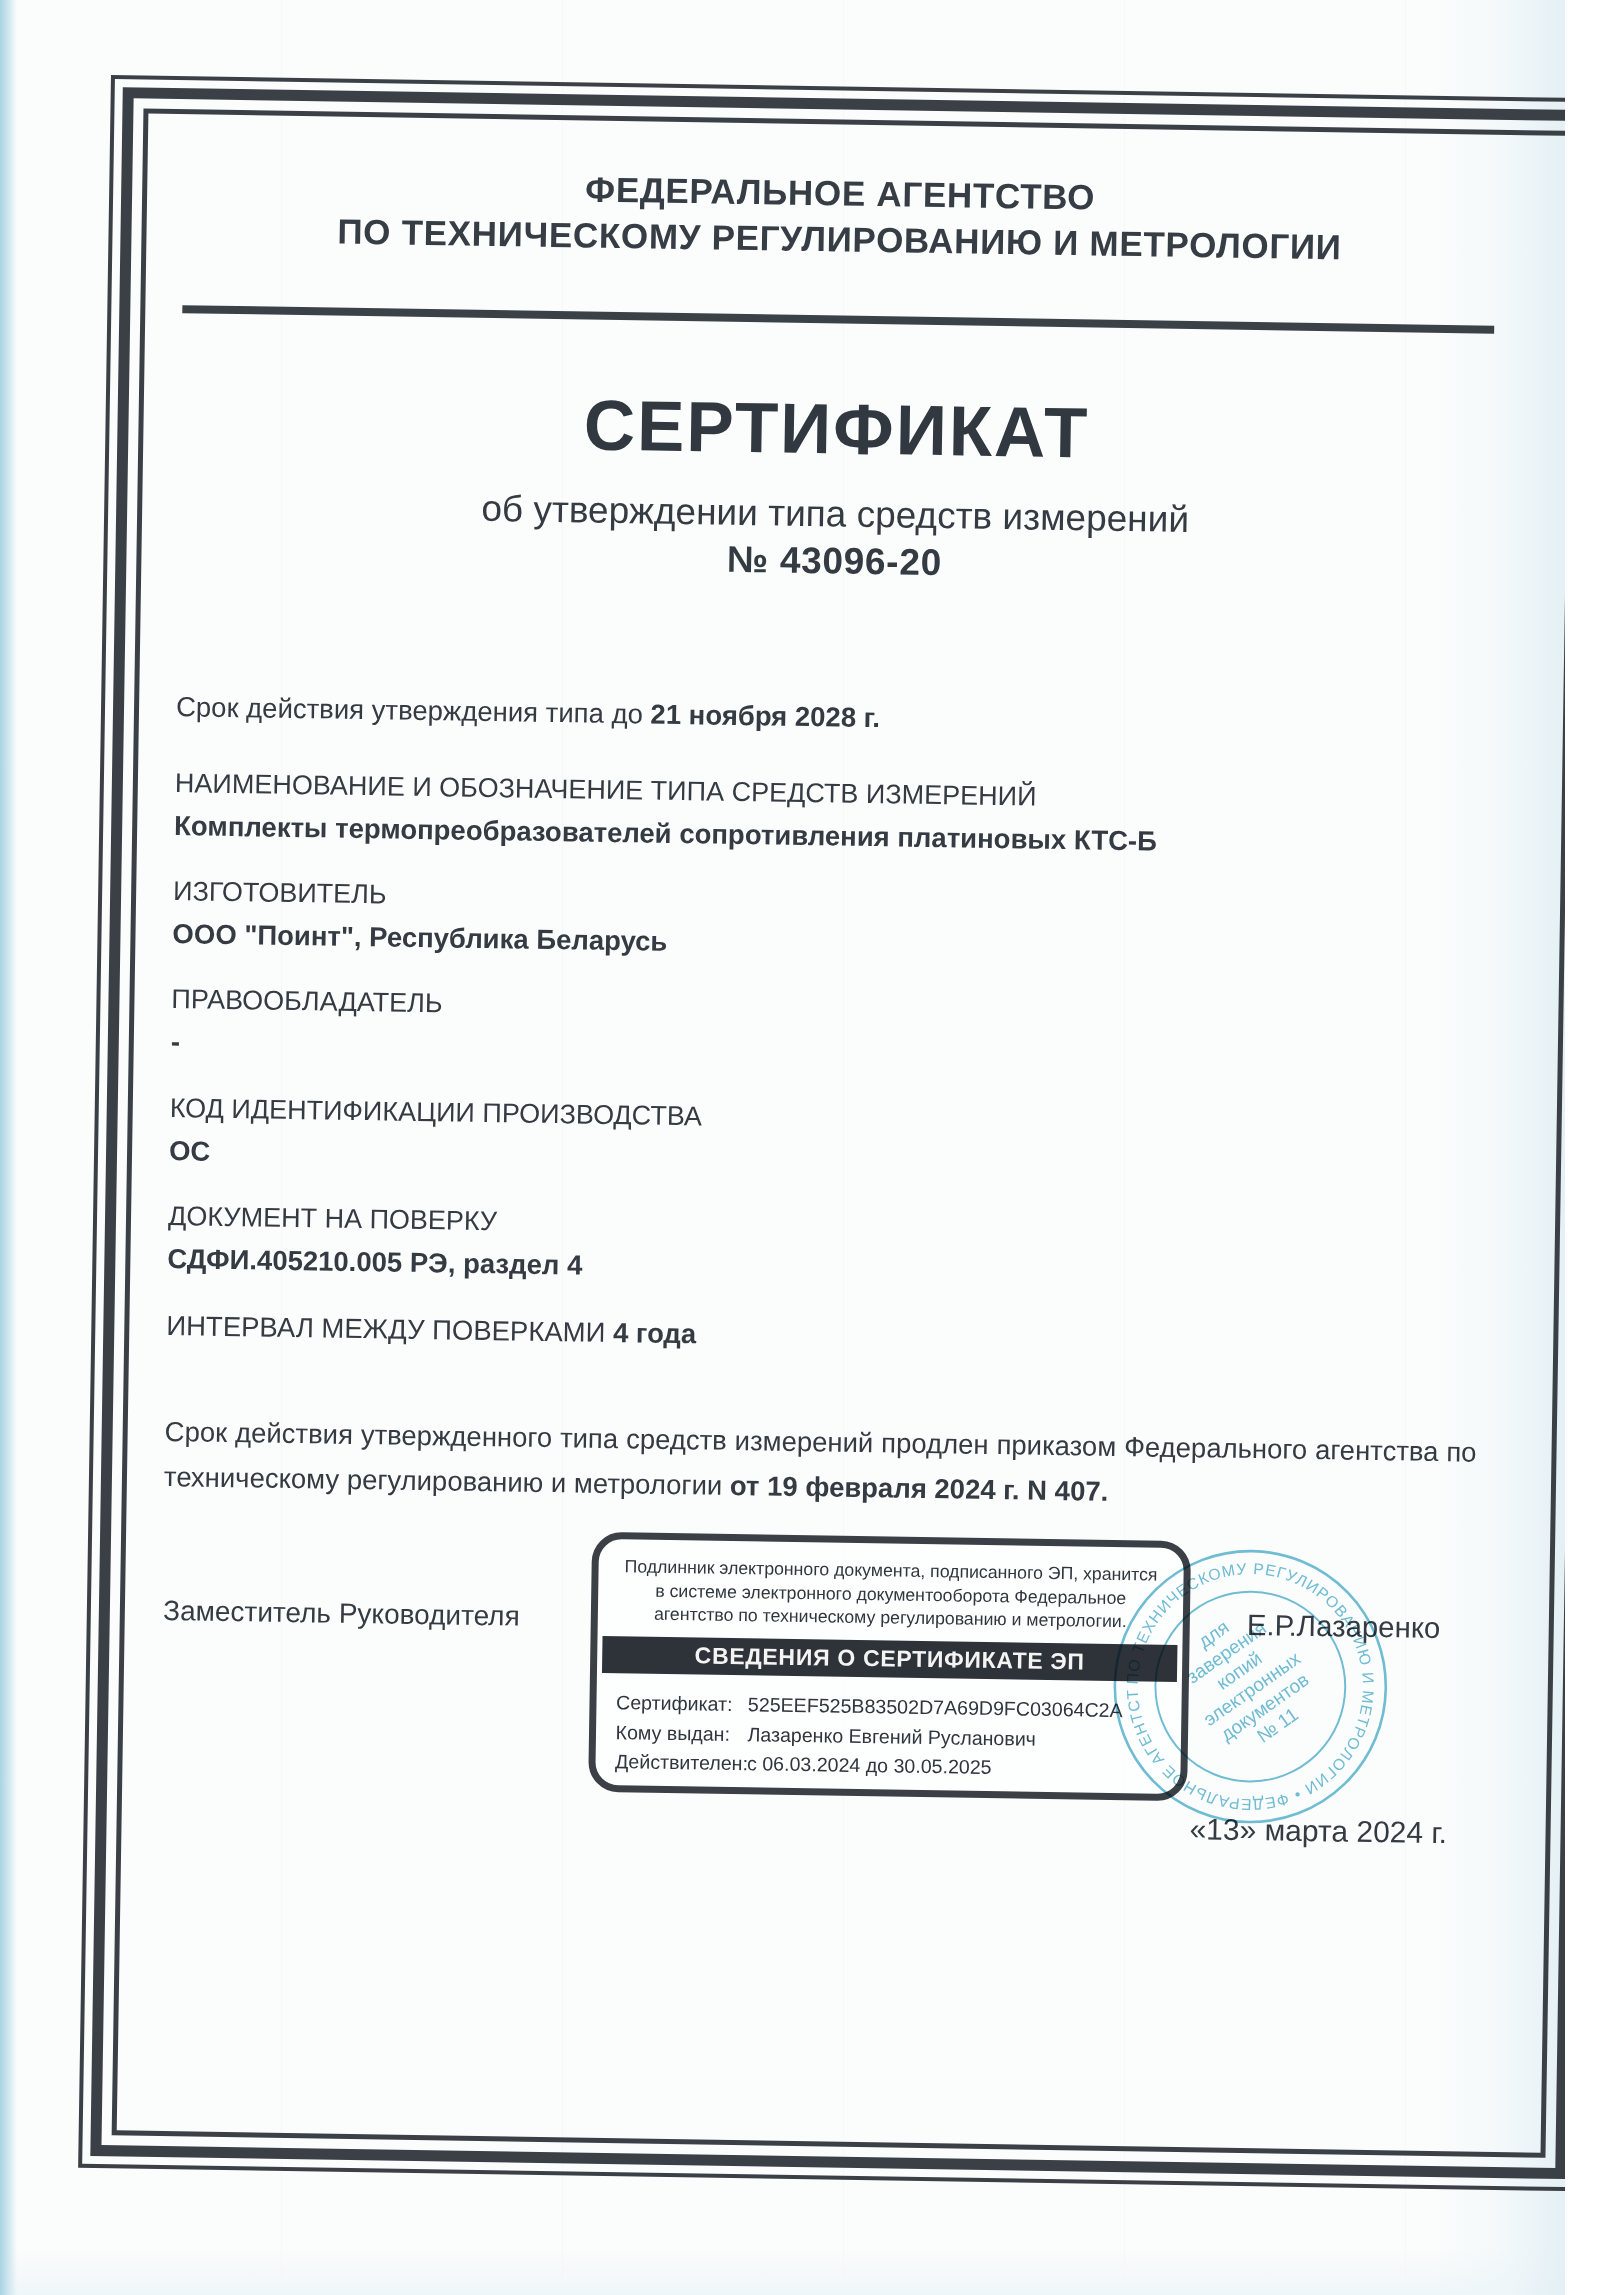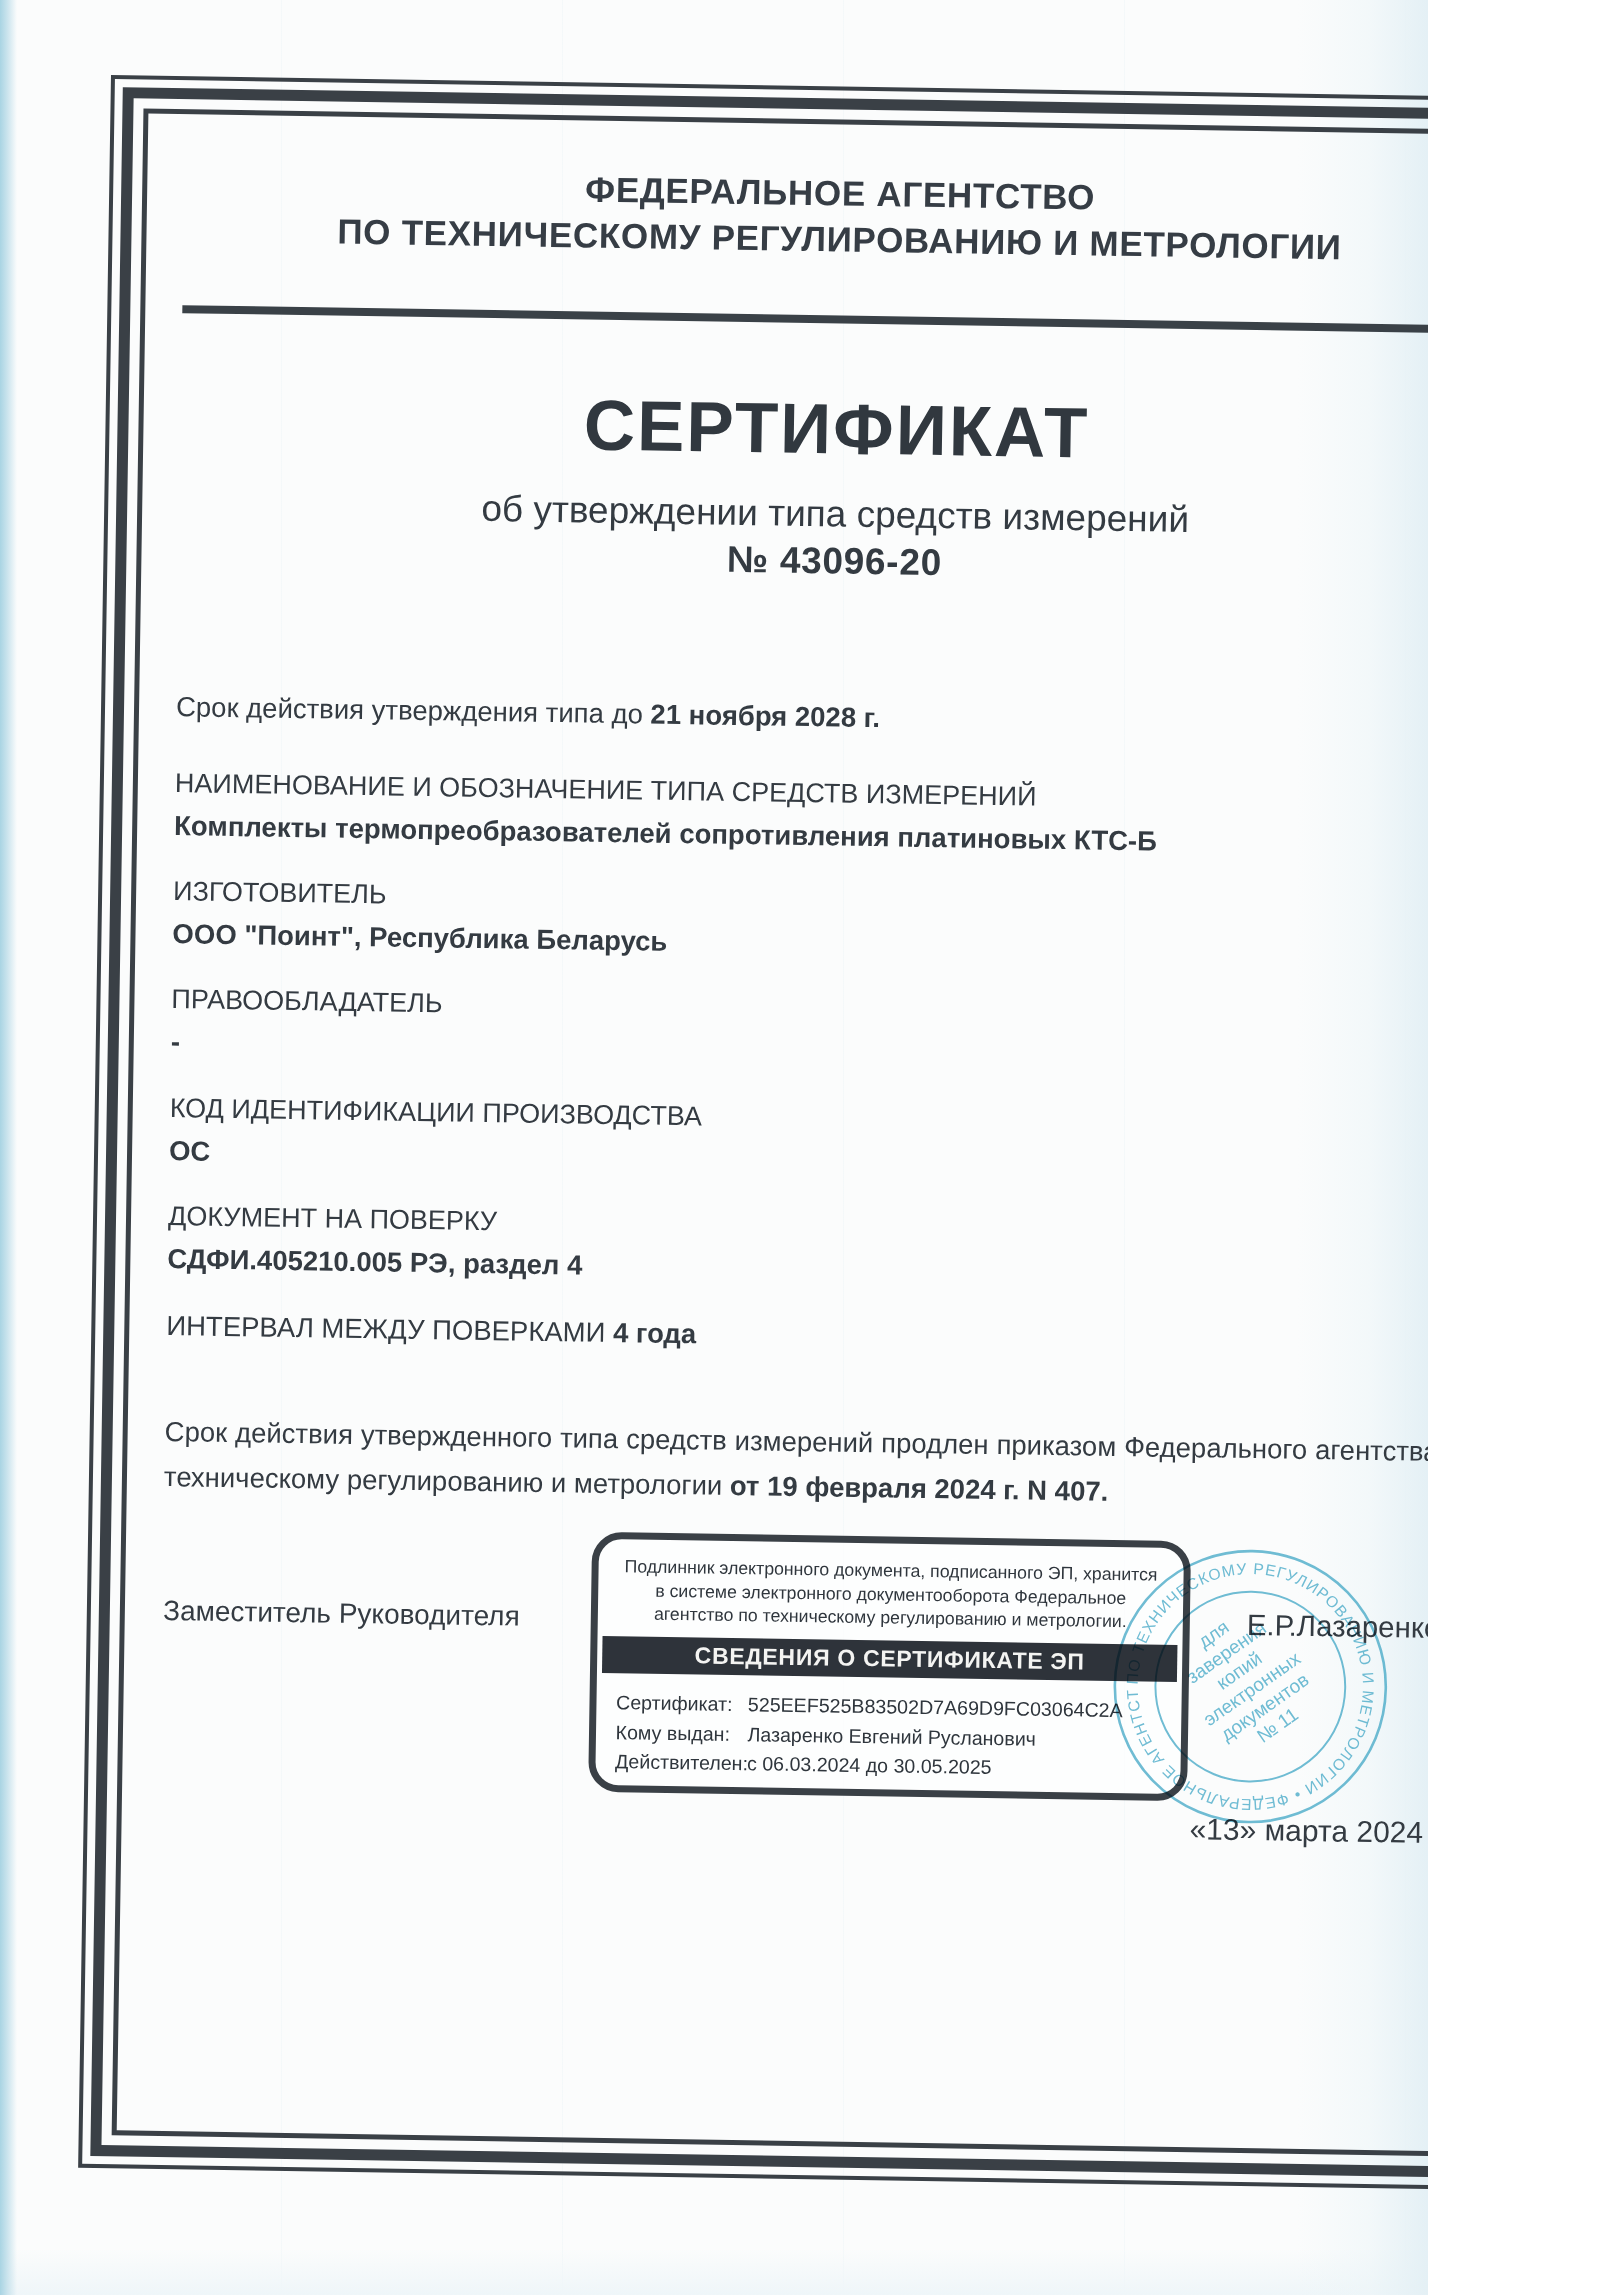--- a/index.html
+++ b/index.html
@@ -1,18 +1,18 @@
 <!DOCTYPE html>
 <html style="font-size:10.5px"><head>
 <meta charset="utf-8">
 <style>
   html,body{margin:0;padding:0;background:#ffffff;}
   .page{
     position:relative;
-    width:1428px;height:2295px;
+    width:1565px;height:2295px;
     overflow:hidden;
     font-family:"Liberation Sans", sans-serif;
     color:#343b42;
     background:
       linear-gradient(90deg, #a9d4e3 0px, #cde5ee 7.9px, rgba(255,255,255,0) 17px),
       linear-gradient(270deg, #e4f0f5 0px, rgba(236,245,248,.55) 59px, rgba(255,255,255,0) 131px),
       linear-gradient(0deg, #eff6f9 0px, rgba(255,255,255,0) 46px),
       repeating-linear-gradient(90deg, rgba(120,180,205,0.05) 0 1.3px, rgba(0,0,0,0) 1.3px 281px),
       #fbfcfc;
   }

